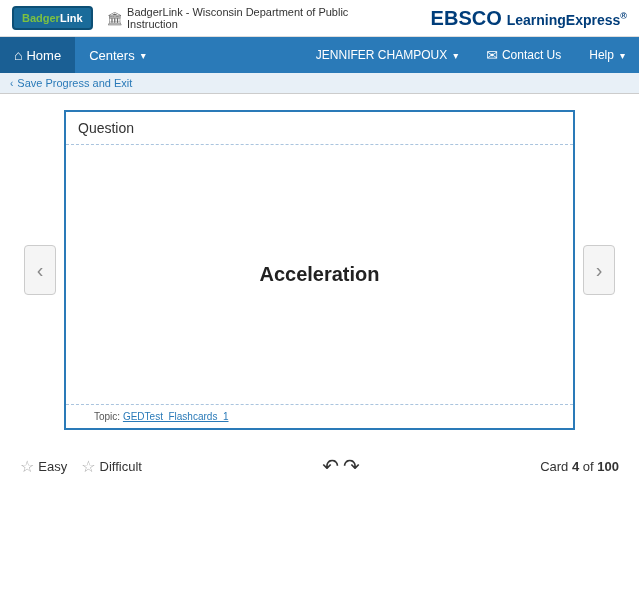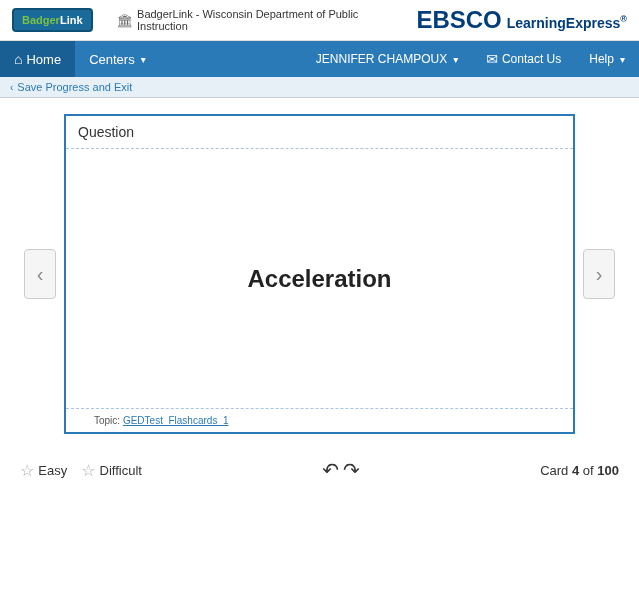--- a/index.html
+++ b/index.html
@@ -10,21 +10,21 @@
       display: flex;
       align-items: center;
       justify-content: space-between;
       padding: 6px 12px;
       background: #fff;
       border-bottom: 1px solid #ddd;
     }
     .badger-logo {
       display: flex;
       align-items: center;
-      gap: 24px;
+      gap: 14px;
     }
     .badger-logo-badge {
       background: #1a6b9a;
       color: #fff;
       font-size: 11px;
       font-weight: bold;
       padding: 4px 8px;
       border-radius: 4px;
       border: 2px solid #0d4f75;
     }
@@ -33,21 +33,21 @@
       color: #333;
       display: flex;
       align-items: center;
       gap: 4px;
     }
     .badger-inst .building-icon { color: #666; font-size: 13px; }
     .ebsco-brand {
       font-size: 18px;
       color: #003d7a;
     }
-    .ebsco-brand .ebsco { font-weight: bold; font-size: 24px; }
+    .ebsco-brand .ebsco { font-weight: bold; font-size: 20px; }
     .ebsco-brand .learning { font-weight: bold; font-size: 14px; color: #003d7a; }
     .ebsco-brand .reg { font-size: 9px; vertical-align: super; }
 
     
     .nav-bar {
       background: #2a7ab8;
       display: flex;
       align-items: center;
       justify-content: space-between;
       padding: 0;
@@ -148,21 +148,21 @@
       border-bottom: 1px dashed #aac4de;
     }
     .flashcard-body {
       flex: 1;
       display: flex;
       align-items: center;
       justify-content: center;
       min-height: 250px;
     }
     .flashcard-word {
-      font-size: 24px;
+      font-size: 20px;
       font-weight: bold;
       color: #222;
     }
     .flashcard-footer {
       padding: 6px 28px;
       font-size: 10px;
       color: #555;
       border-top: 1px dashed #aac4de;
     }
     .flashcard-footer .topic-link {

